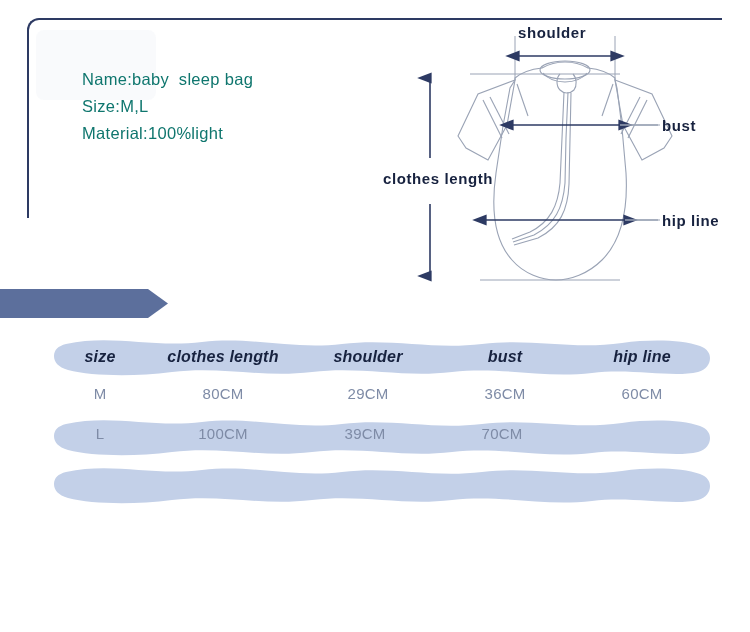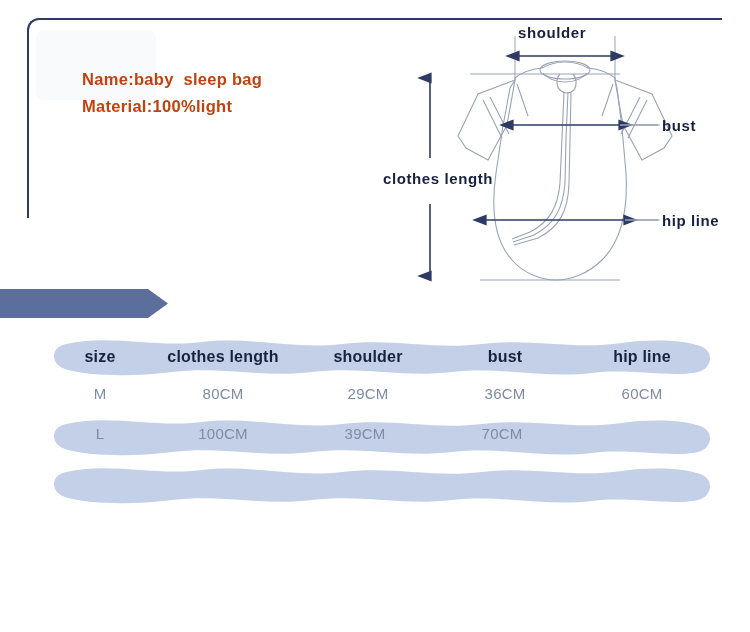--- a/index.html
+++ b/index.html
@@ -31,23 +31,23 @@
   }
 
   
   #info {
     position: absolute;
     left: 82px;
     top: 66px;
     width: 300px;
   }
   #info .line {
-    color: #c2410c;
+    color: #0f766e;
     font-size: 16.5px;
-    font-weight: bold;
+    font-weight: normal;
     letter-spacing: 0.3px;
     line-height: 27px;
     white-space: pre;
   }
 
   
   #drawing {
     position: absolute;
     left: 370px;
     top: 8px;
@@ -122,21 +122,21 @@
     font-size: 16px;
     font-weight: bold;
     letter-spacing: 0.2px;
   }
   .data-text .cell {
     color: #7e8ba6;
     font-size: 15px;
     font-weight: normal;
     letter-spacing: 0.2px;
   }
-  #text-header { top: 14px; }
+  #text-header { top: 14px; font-style: italic; }
   #text-row-m  { top: 50px; }
   #text-row-l  { top: 90px; }
 
   
   #watermark {
     position: absolute;
     left: 36px;
     top: 30px;
     width: 120px;
     height: 70px;
@@ -148,20 +148,21 @@
 </style>
 </head>
 <body>
 
 <div id="watermark"></div>
 
 <div id="frame"></div>
 
 <div id="info">
   <div class="line">Name:baby  sleep bag</div>
+  <div class="line">Size:M,L</div>
   <div class="line">Material:100%light</div>
 </div>
 
 <div id="drawing">
   <svg width="380" height="292" viewBox="0 0 380 292">
     <defs>
       <marker id="ahL" markerWidth="9" markerHeight="7" refX="8" refY="3.5" orient="auto">
         <polygon points="9,0 0,3.5 9,7" fill="#2d3a63"></polygon>
       </marker>
       <marker id="ahR" markerWidth="9" markerHeight="7" refX="1" refY="3.5" orient="auto">

